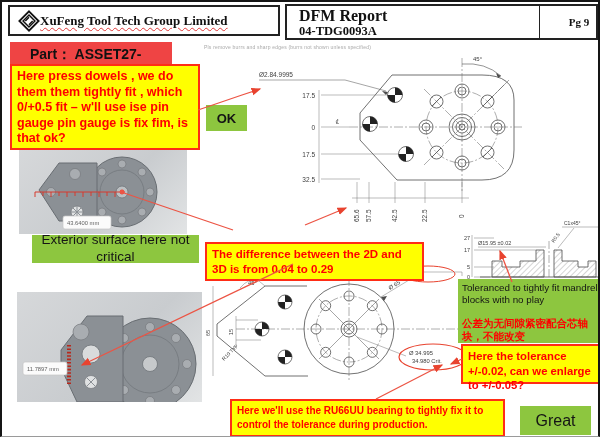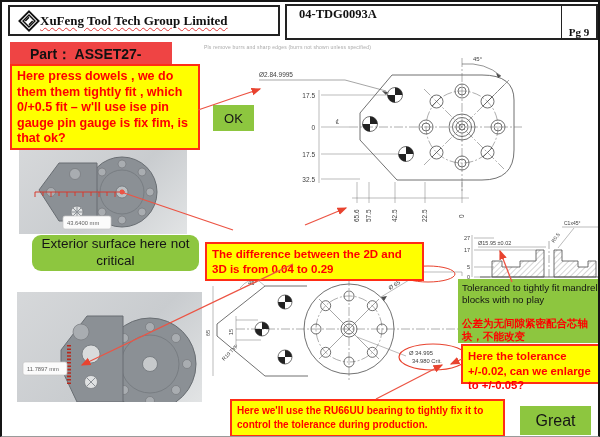--- a/index.html
+++ b/index.html
@@ -5,35 +5,35 @@
   html,body{margin:0;padding:0;background:#e9e9e9;}
   .page{position:relative;width:600px;height:437px;background:#ffffff;
         border-left:2px solid #151515;border-top:2px solid #151515;border-right:2px solid #151515;
         border-bottom:1px solid #9a9a9a;box-sizing:border-box;overflow:hidden;
         font-family:"Liberation Sans",sans-serif;color:#111;}
   .abs{position:absolute;}
   
   .hdr-left{left:6px;top:3px;width:272px;height:31px;border:2px solid #222;display:flex;align-items:center;gap:0;padding-left:8px;box-sizing:border-box;}
   .hdr-right{left:283px;top:2px;width:313px;height:36px;border:2px solid #222;box-sizing:border-box;display:flex;}
   .hdr-title-cell{flex:1;padding:1px 0 0 12px;}
-  .hdr-page-cell{width:34px;border-left:1.5px solid #222;display:flex;align-items:flex-end;justify-content:center;}
+  .hdr-page-cell{width:34px;border-left:1.5px solid #222;display:flex;align-items:center;justify-content:center;padding-left:22px;}
   .company{font-family:"Liberation Serif",serif;font-weight:bold;font-size:13px;
            text-decoration:underline wavy #e03a3a 1px;text-underline-offset:2px;}
   .dfm-title{font-family:"Liberation Serif",serif;font-weight:bold;font-size:16px;line-height:17px;}
   .doc-num{font-family:"Liberation Serif",serif;font-weight:bold;font-size:12.5px;line-height:14px;}
   .pg{font-family:"Liberation Serif",serif;font-weight:bold;font-size:11px;}
   
   .part{left:8px;top:40px;width:162px;height:24px;background:#ef4444;font-weight:bold;font-size:14px;line-height:24px;padding-left:20px;box-sizing:border-box;}
   .tiny-note{left:202px;top:42px;width:268px;font-size:5px;color:#a9a9a9;white-space:nowrap;overflow:hidden;letter-spacing:.2px;}
   
   .ybox{background:#ffff00;border:2.5px solid #ff2d16;color:#ff0000;font-weight:bold;box-sizing:border-box;padding:3px 5px;}
   .gbox{background:#8dc63f;color:#151515;box-sizing:border-box;}
   .box-dowels{left:8px;top:62px;width:190px;height:86px;font-size:12.5px;line-height:1.24;}
-  .btn-ok{left:211px;top:103px;width:41px;height:26px;display:flex;align-items:center;justify-content:center;font-weight:normal;font-size:13px;}
-  .box-exterior{left:30px;top:233px;width:167px;height:36px;display:flex;align-items:center;justify-content:center;text-align:center;font-size:13.5px;line-height:1.25;border-radius:9px;}
+  .btn-ok{left:204px;top:103px;width:41px;height:26px;display:flex;align-items:center;justify-content:center;font-weight:bold;font-size:13px;}
+  .box-exterior{left:30px;top:233px;width:167px;height:28px;display:flex;align-items:center;justify-content:center;text-align:center;font-size:13.5px;line-height:1.25;}
   .box-diff{left:203px;top:240px;width:219px;height:39px;font-size:11.5px;line-height:1.3;}
   .box-toleranced{left:456px;top:277px;width:144px;height:64px;padding:3px 4px;font-size:9.8px;line-height:1.22;}
   .box-toleranced .cn{color:#ff0000;font-weight:bold;font-size:10.5px;line-height:1.25;display:block;margin-top:11px;}
   .box-tolq{left:459px;top:342px;width:139px;height:40px;font-size:11.3px;line-height:1.3;}
   .box-bearing{left:228px;top:397px;width:275px;height:38px;font-size:10px;line-height:1.35;}
   .btn-great{left:518px;top:404px;width:71px;height:29px;display:flex;align-items:center;justify-content:center;font-size:16px;}
   
   .photo{background:linear-gradient(135deg,#d6d8da 0%,#c9cccf 55%,#e2e4e5 100%);}
   .photo1{left:17px;top:148px;width:168px;height:84px;}
   .photo2{left:15px;top:290px;width:185px;height:110px;}
@@ -48,20 +48,21 @@
   <div class="abs hdr-left">
     <svg width="22" height="22" viewBox="0 0 24 24">
       <path d="M12,1.5 L22.5,12 L12,22.5 L1.5,12 Z" fill="none" stroke="#111" stroke-width="2"></path>
       <path d="M12,5.5 L18.5,12 L12,18.5 L5.5,12 Z" fill="none" stroke="#111" stroke-width="1.6"></path>
       <path d="M8,12 L12,8 M12,16 L16,12" stroke="#111" stroke-width="1.6"></path>
     </svg>
     <span class="company">XuFeng Tool Tech Group Limited</span>
   </div>
   <div class="abs hdr-right">
     <div class="hdr-title-cell">
+      <div class="dfm-title">DFM Report</div>
       <div class="doc-num">04-TDG0093A</div>
     </div>
     <div class="hdr-page-cell">
       <span class="pg">Pg 9</span>
     </div>
   </div>
 
   <div class="abs part">Part：  ASSET27-005A</div>
   <div class="abs tiny-note">Pls remove burrs and sharp edges (burrs not shown unless specified)</div>
 

